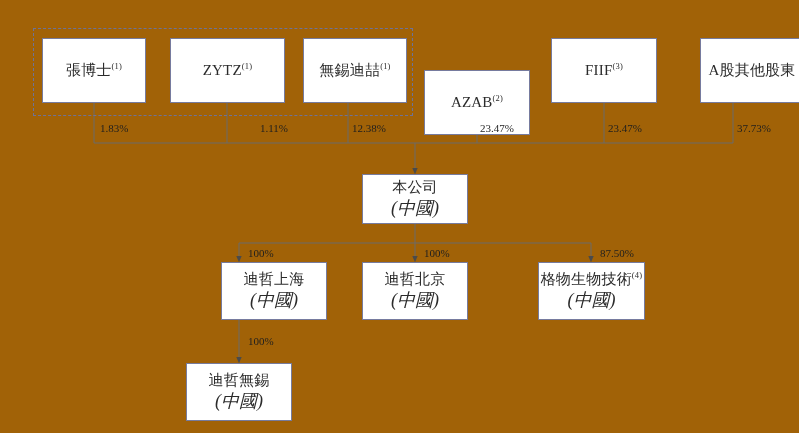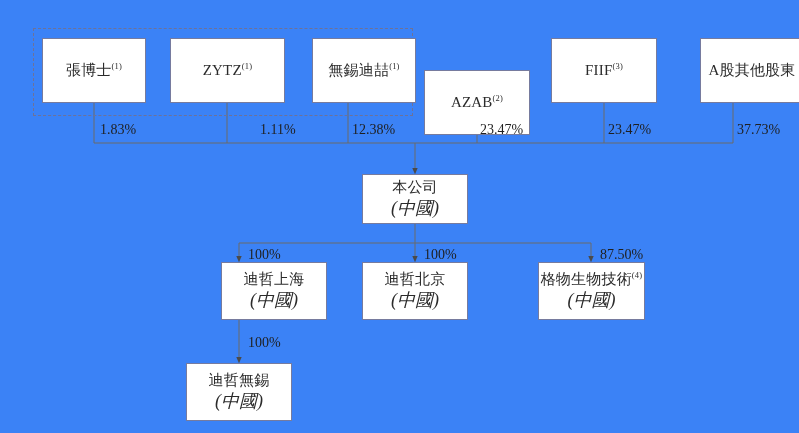--- a/index.html
+++ b/index.html
@@ -4,21 +4,21 @@
 <style>
   html, body {
     margin: 0;
     padding: 0;
     background: #ffffff;
   }
   #stage {
     position: relative;
     width: 799px;
     height: 433px;
-    background: #3b82f6;
+    background: #a16207;
     font-family: "Liberation Serif", "DejaVu Serif", serif;
     overflow: hidden;
   }
   #connectors {
     position: absolute;
     left: 0;
     top: 0;
     width: 799px;
     height: 433px;
     pointer-events: none;
@@ -52,21 +52,21 @@
     line-height: 0;
   }
   .dashed-group {
     position: absolute;
     box-sizing: border-box;
     border: 1.6px dashed #6d7298;
     background: transparent;
   }
   .pct {
     position: absolute;
-    font-size: 14px;
+    font-size: 11px;
     color: #1f1f1f;
     white-space: nowrap;
     font-family: "Liberation Serif", "DejaVu Serif", serif;
   }
 </style>
 </head>
 <body>
 
 <div id="stage">
 
@@ -105,21 +105,21 @@
   <div class="dashed-group" style="left:33px; top:28px; width:380px; height:88px;"></div>
 
   <div class="node" style="left:42px; top:38px; width:104px; height:65px;">
     <div class="line1"><span>張博士</span><sup>(1)</sup></div>
   </div>
 
   <div class="node" style="left:170px; top:38px; width:115px; height:65px;">
     <div class="line1"><span>ZYTZ</span><sup>(1)</sup></div>
   </div>
 
-  <div class="node" style="left:312px; top:38px; width:104px; height:65px;">
+  <div class="node" style="left:303px; top:38px; width:104px; height:65px;">
     <div class="line1"><span>無錫迪喆</span><sup>(1)</sup></div>
   </div>
 
   <div class="node" style="left:424px; top:38px; width:106px; height:65px;margin-top:32px;">
     <div class="line1"><span>AZAB</span><sup>(2)</sup></div>
   </div>
 
   <div class="node" style="left:551px; top:38px; width:106px; height:65px;">
     <div class="line1"><span>FIIF</span><sup>(3)</sup></div>
   </div>

